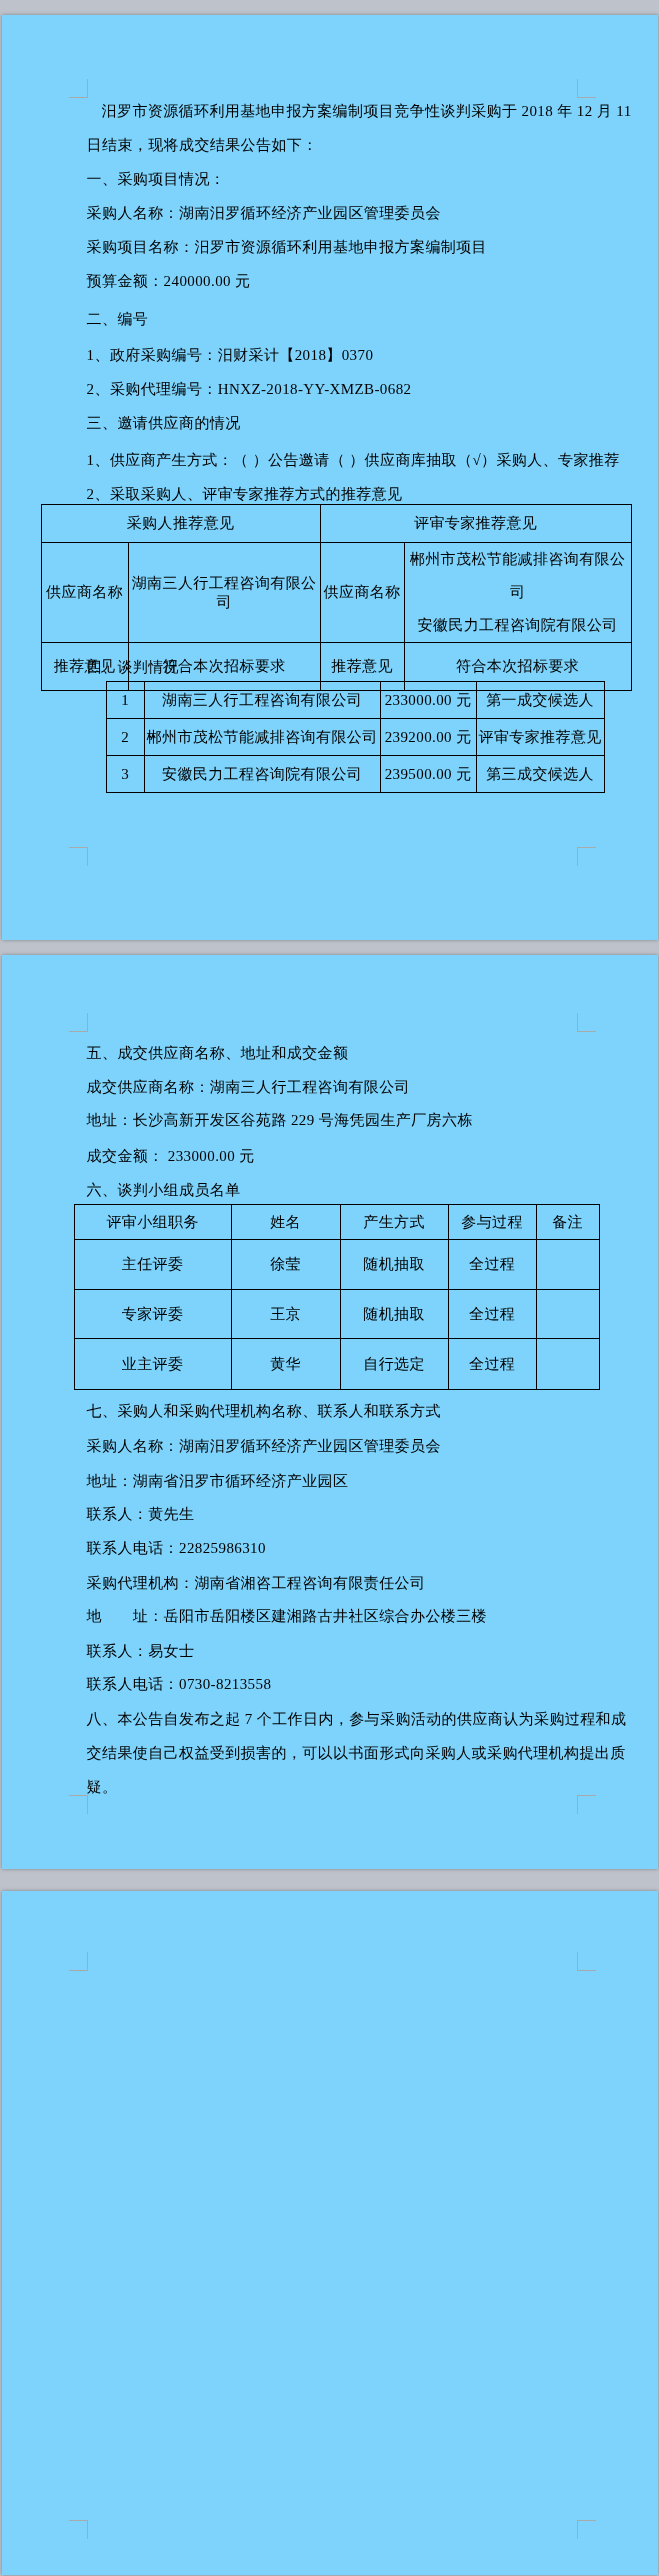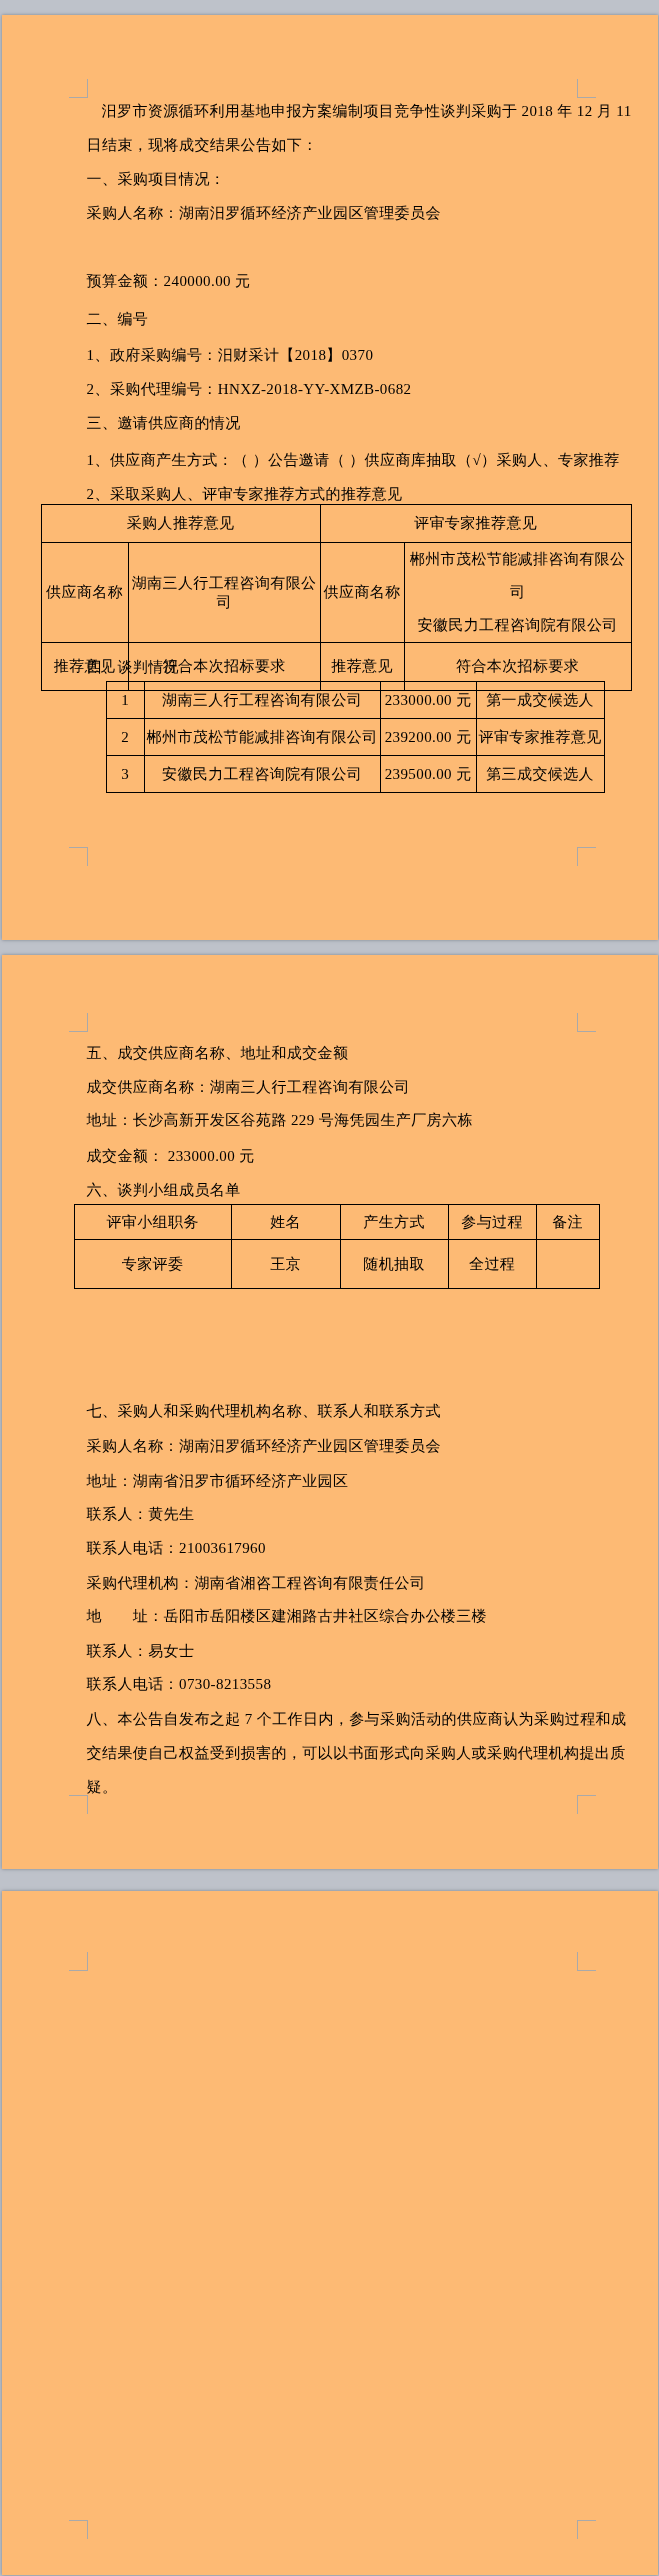--- a/index.html
+++ b/index.html
@@ -8,21 +8,21 @@
     width:660px;height:2576px;
     background:#bec2ca;
     overflow:hidden;
     font-family:"Liberation Serif","DejaVu Serif",serif;
     color:#000;
   }
   .page{
     position:relative;
     width:656px;
     margin-left:1.6px;
-    background:#fdba74;
+    background:#7dd3fc;
     box-shadow:0 0 3.3px rgba(70,75,88,.55);
   }
   #page1{margin-top:15px;height:925px;}
   #page2{margin-top:15px;height:914px;}
   #page3{margin-top:22px;height:684px;}
   .tline{
     position:absolute;left:85px;
     font-size:15px;line-height:18px;
     white-space:nowrap;
     letter-spacing:0.4px;
@@ -58,20 +58,21 @@
 <div class="viewer">
 
   <div class="page" id="page1">
     <div class="mark tl" style="top:64px"></div>
     <div class="mark tr" style="top:64px"></div>
 
     <div class="tline" style="top:87px;left:100px">汨罗市资源循环利用基地申报方案编制项目竞争性谈判采购于 2018 年 12 月 11</div>
     <div class="tline" style="top:121px">日结束，现将成交结果公告如下：</div>
     <div class="tline" style="top:155px">一、采购项目情况：</div>
     <div class="tline" style="top:189px">采购人名称：湖南汨罗循环经济产业园区管理委员会</div>
+    <div class="tline" style="top:223px">采购项目名称：汨罗市资源循环利用基地申报方案编制项目</div>
     <div class="tline" style="top:257px">预算金额：240000.00 元</div>
     <div class="tline" style="top:295px">二、编号</div>
     <div class="tline" style="top:331px">1、政府采购编号：汨财采计【2018】0370</div>
     <div class="tline" style="top:365px">2、采购代理编号：HNXZ-2018-YY-XMZB-0682</div>
     <div class="tline" style="top:399px">三、邀请供应商的情况</div>
     <div class="tline" style="top:436px">1、供应商产生方式：（ ）公告邀请（ ）供应商库抽取（√）采购人、专家推荐</div>
     <div class="tline" style="top:470px">2、采取采购人、评审专家推荐方式的推荐意见</div>
 
     <table class="doc" id="tbl-recommend">
       <colgroup>
@@ -157,35 +158,49 @@
           <col style="width:63px">
         </colgroup>
       <tbody>
           <tr style="height:35px">
         <td>评审小组职务</td>
         <td>姓名</td>
         <td>产生方式</td>
         <td>参与过程</td>
         <td>备注</td>
       </tr>
+      <tr style="height:50px">
+        <td>主任评委</td>
+        <td>徐莹</td>
+        <td>随机抽取</td>
+        <td>全过程</td>
+        <td></td>
+      </tr>
       <tr style="height:49px">
         <td>专家评委</td>
         <td>王京</td>
         <td>随机抽取</td>
         <td>全过程</td>
         <td></td>
       </tr>
+      <tr style="height:51px">
+        <td>业主评委</td>
+        <td>黄华</td>
+        <td>自行选定</td>
+        <td>全过程</td>
+        <td></td>
+      </tr>
     </tbody>
       </table>
 
     <div class="tline" style="top:447px">七、采购人和采购代理机构名称、联系人和联系方式</div>
     <div class="tline" style="top:482px">采购人名称：湖南汨罗循环经济产业园区管理委员会</div>
     <div class="tline" style="top:517px">地址：湖南省汨罗市循环经济产业园区</div>
     <div class="tline" style="top:550px">联系人：黄先生</div>
-    <div class="tline" style="top:584px">联系人电话：21003617960</div>
+    <div class="tline" style="top:584px">联系人电话：22825986310</div>
     <div class="tline" style="top:619px">采购代理机构：湖南省湘咨工程咨询有限责任公司</div>
     <div class="tline" style="top:652px">地　　址：岳阳市岳阳楼区建湘路古井社区综合办公楼三楼</div>
     <div class="tline" style="top:687px">联系人：易女士</div>
     <div class="tline" style="top:720px">联系人电话：0730-8213558</div>
     <div class="tline" style="top:755px">八、本公告自发布之起 7 个工作日内，参与采购活动的供应商认为采购过程和成</div>
     <div class="tline" style="top:789px">交结果使自己权益受到损害的，可以以书面形式向采购人或采购代理机构提出质</div>
     <div class="tline" style="top:823px">疑。</div>
 
     <div class="mark bl" style="top:840px"></div>
     <div class="mark br" style="top:840px"></div>

